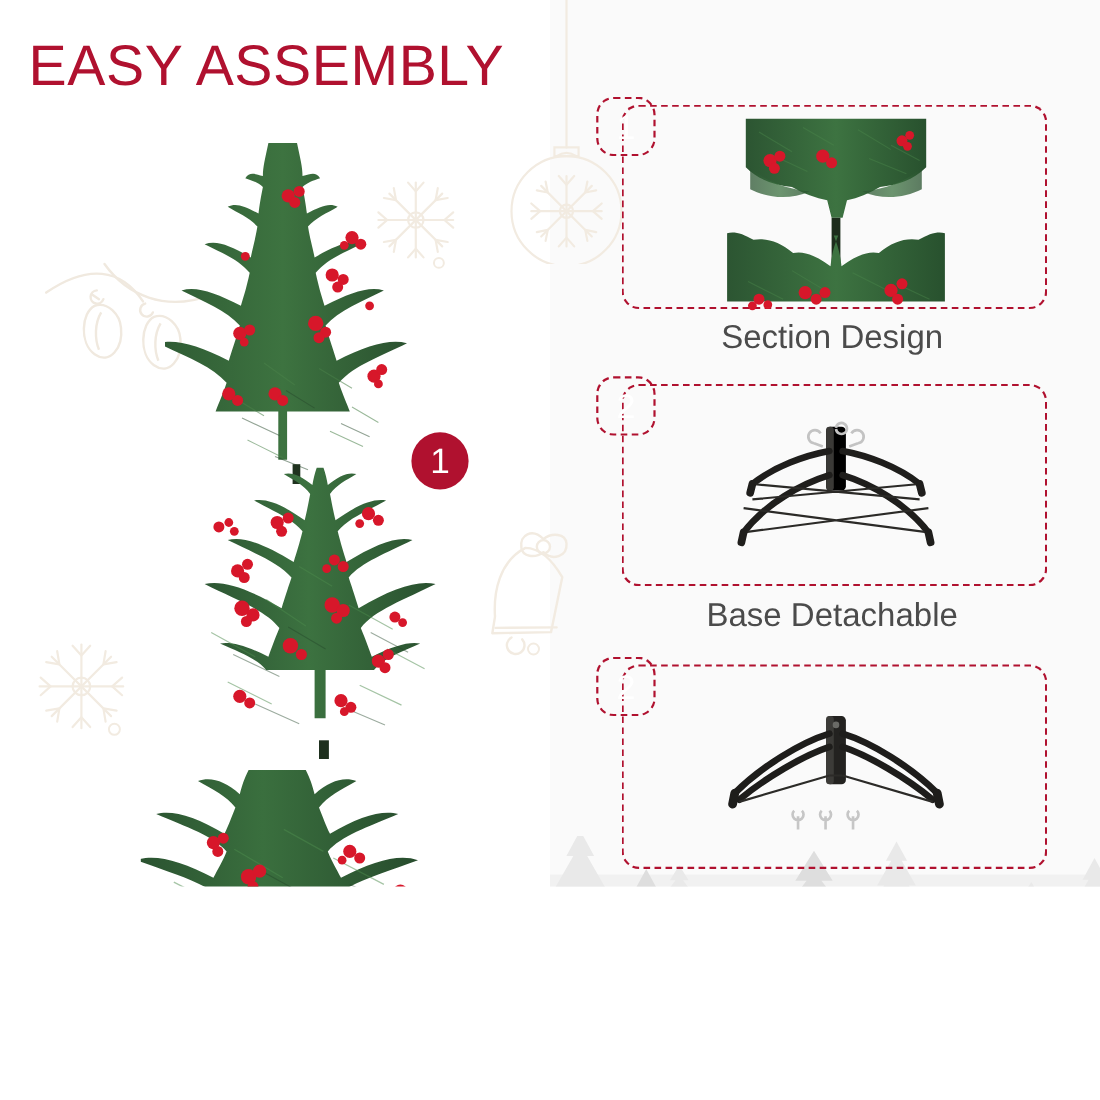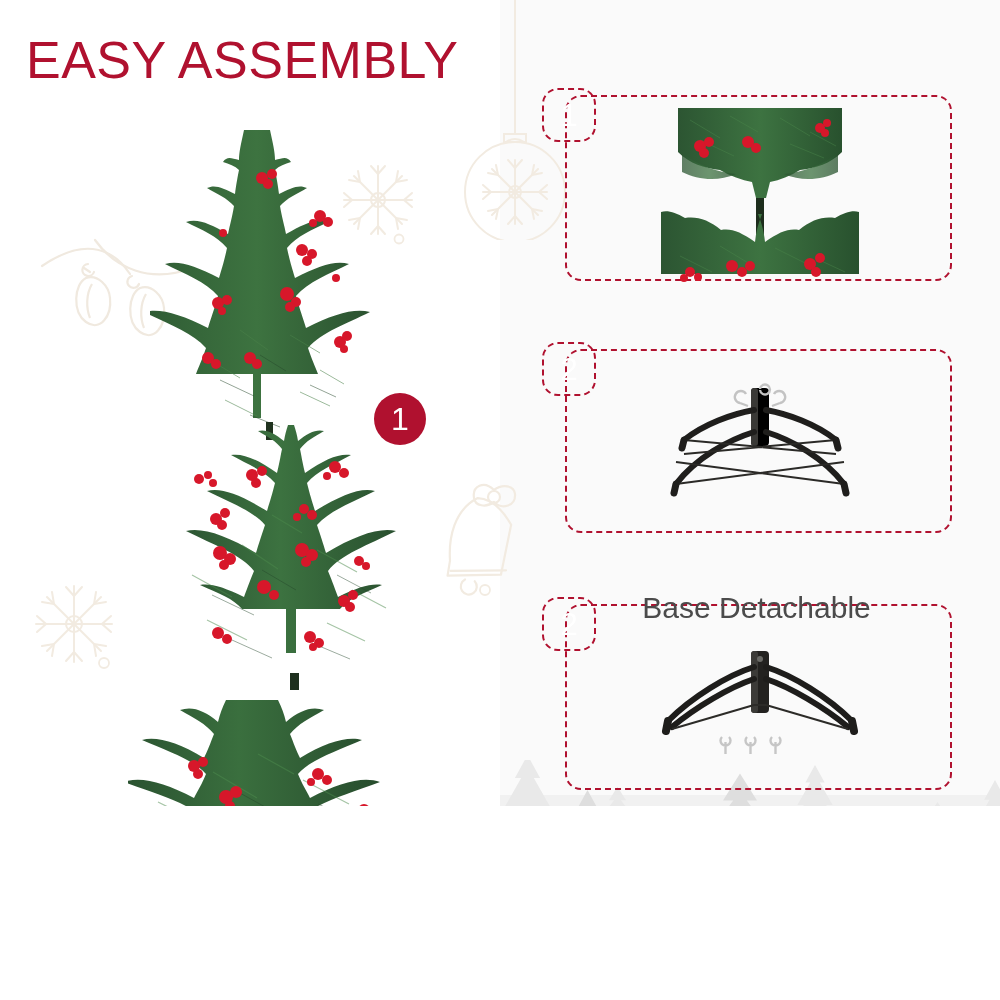--- a/index.html
+++ b/index.html
@@ -453,20 +453,21 @@
           <circle cx="24" cy="172" r="4"></circle>
         <circle cx="72" cy="160" r="6"></circle>
           <circle cx="82" cy="166" r="5"></circle>
           <circle cx="90" cy="160" r="5"></circle>
         <circle cx="150" cy="158" r="6"></circle>
           <circle cx="160" cy="152" r="5"></circle>
           <circle cx="156" cy="166" r="5"></circle>
       </g>
     </svg>
   </div>
+  <div class="panel-caption" style="left:565px;top:290px;width:383px;">Section Design</div>
 
   <div class="panel" style="left:565px;top:349px;width:383px;height:180px;"></div>
   <div class="badge panel" style="left:542px;top:342px;">2</div>
   <div class="panel-art" style="left:660px;top:380px;">
     <svg width="200" height="128" viewBox="0 0 200 128">
 
       <rect x="91" y="8" width="18" height="58" rx="4" fill="#24232
 
 1"></rect>
       <rect x="91" y="8" width="7" height="58" rx="3" fill="#3a3936"></rect>
@@ -487,21 +488,21 @@
       <g stroke="#2b2a27" stroke-width="2" fill="none">
         <path d="M24 60 L176 74 M176 60 L24 74"></path>
         <path d="M16 104 L184 82 M184 104 L16 82"></path>
       </g>
 
       <g stroke="#1f1e1c" stroke-width="7" stroke-linecap="round">
         <path d="M24 60 l-2 8 M176 60 l2 8 M16 104 l-2 9 M184 104 l2 9"></path>
       </g>
     </svg>
   </div>
-  <div class="panel-caption" style="left:565px;top:543px;width:383px;margin-top:48px;">Base Detachable</div>
+  <div class="panel-caption" style="left:565px;top:543px;width:383px;">Base Detachable</div>
 
   <div class="panel" style="left:565px;top:604px;width:383px;height:182px;"></div>
   <div class="badge panel" style="left:542px;top:597px;">2</div>
   <div class="panel-art" style="left:650px;top:645px;">
     <svg width="220" height="120" viewBox="0 0 220 120">
 
       <rect x="101" y="6" width="18" height="62" rx="4" fill="#232220"></rect>
       <rect x="101" y="6" width="7" height="62" rx="3" fill="#3c3b38"></rect>
       <circle cx="110" cy="14" r="3" fill="#6a6a66"></circle>
 

